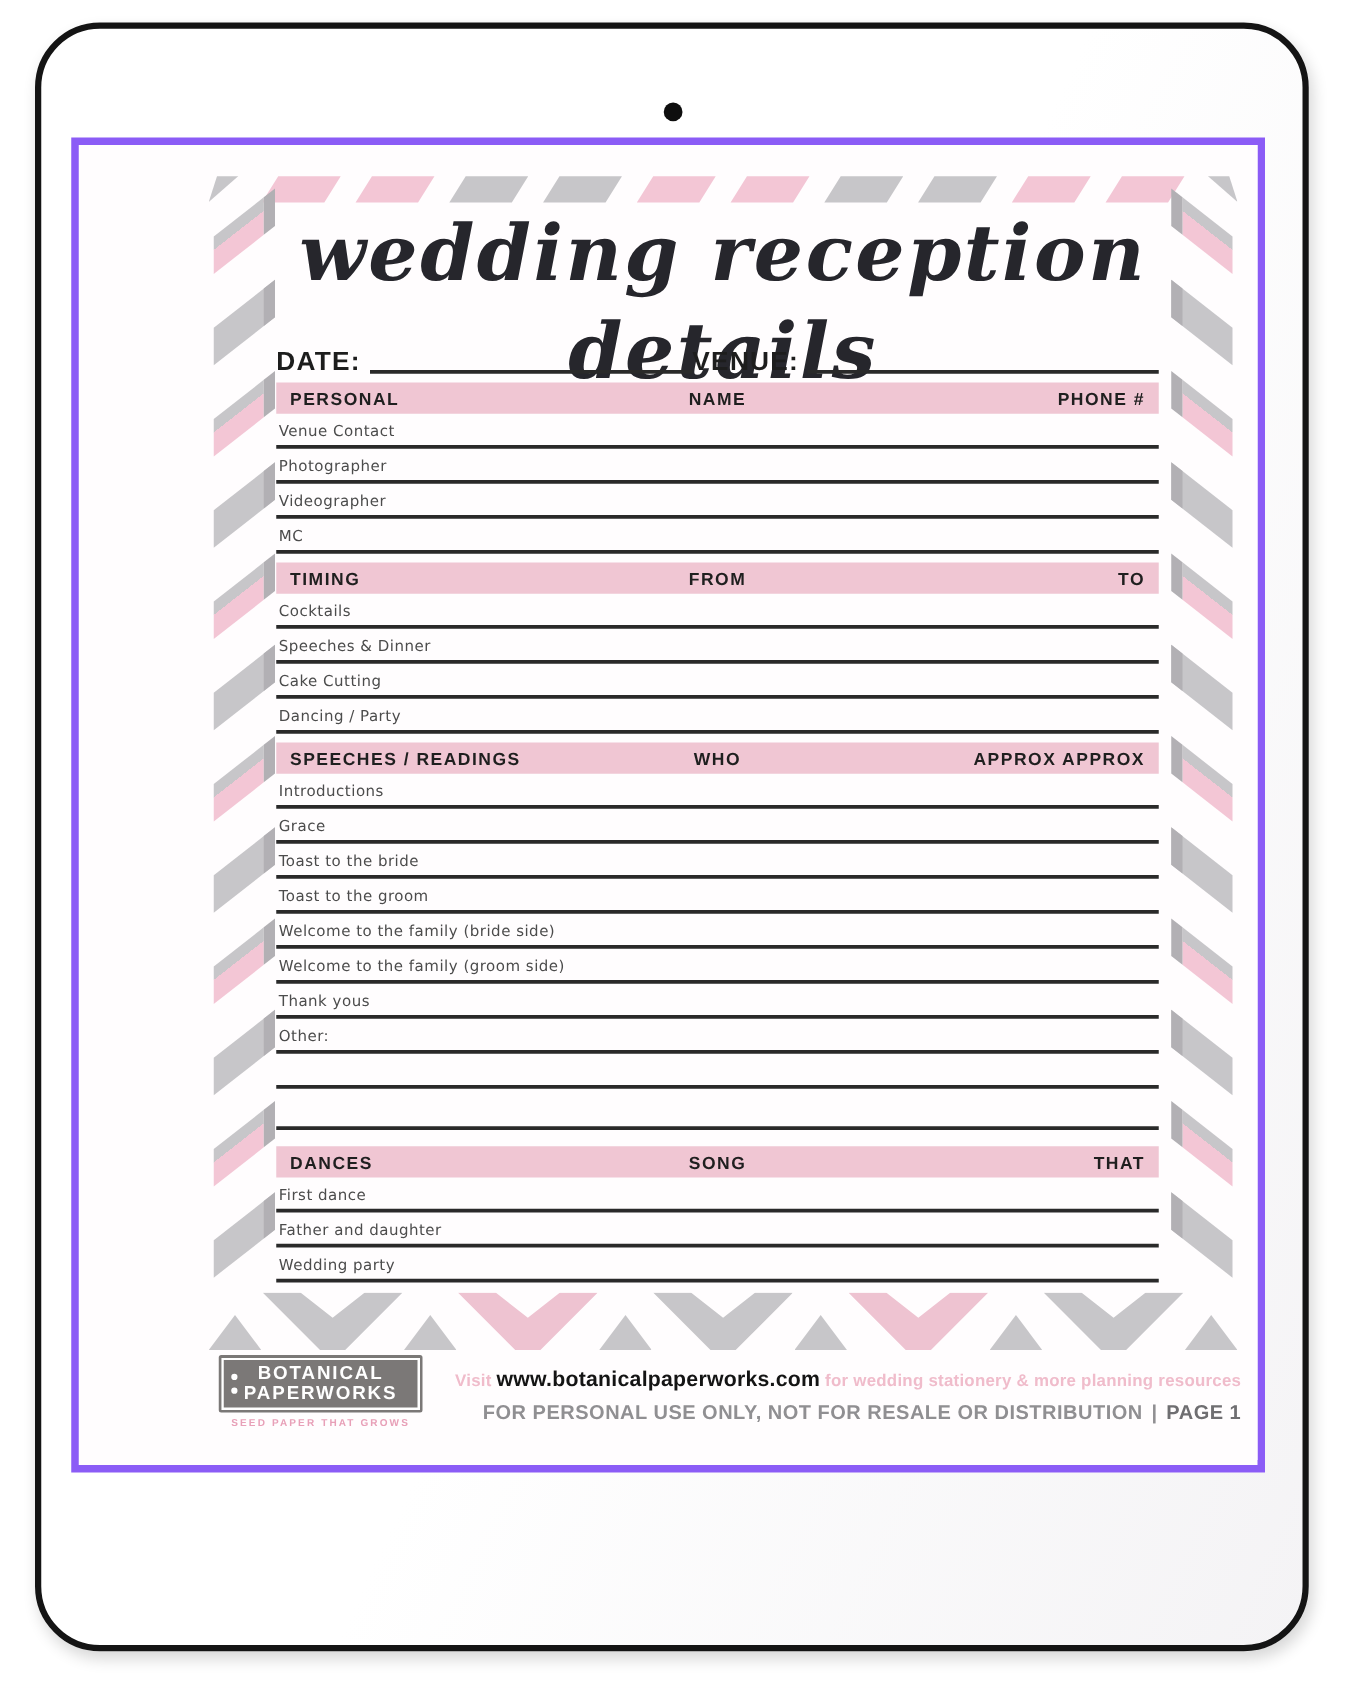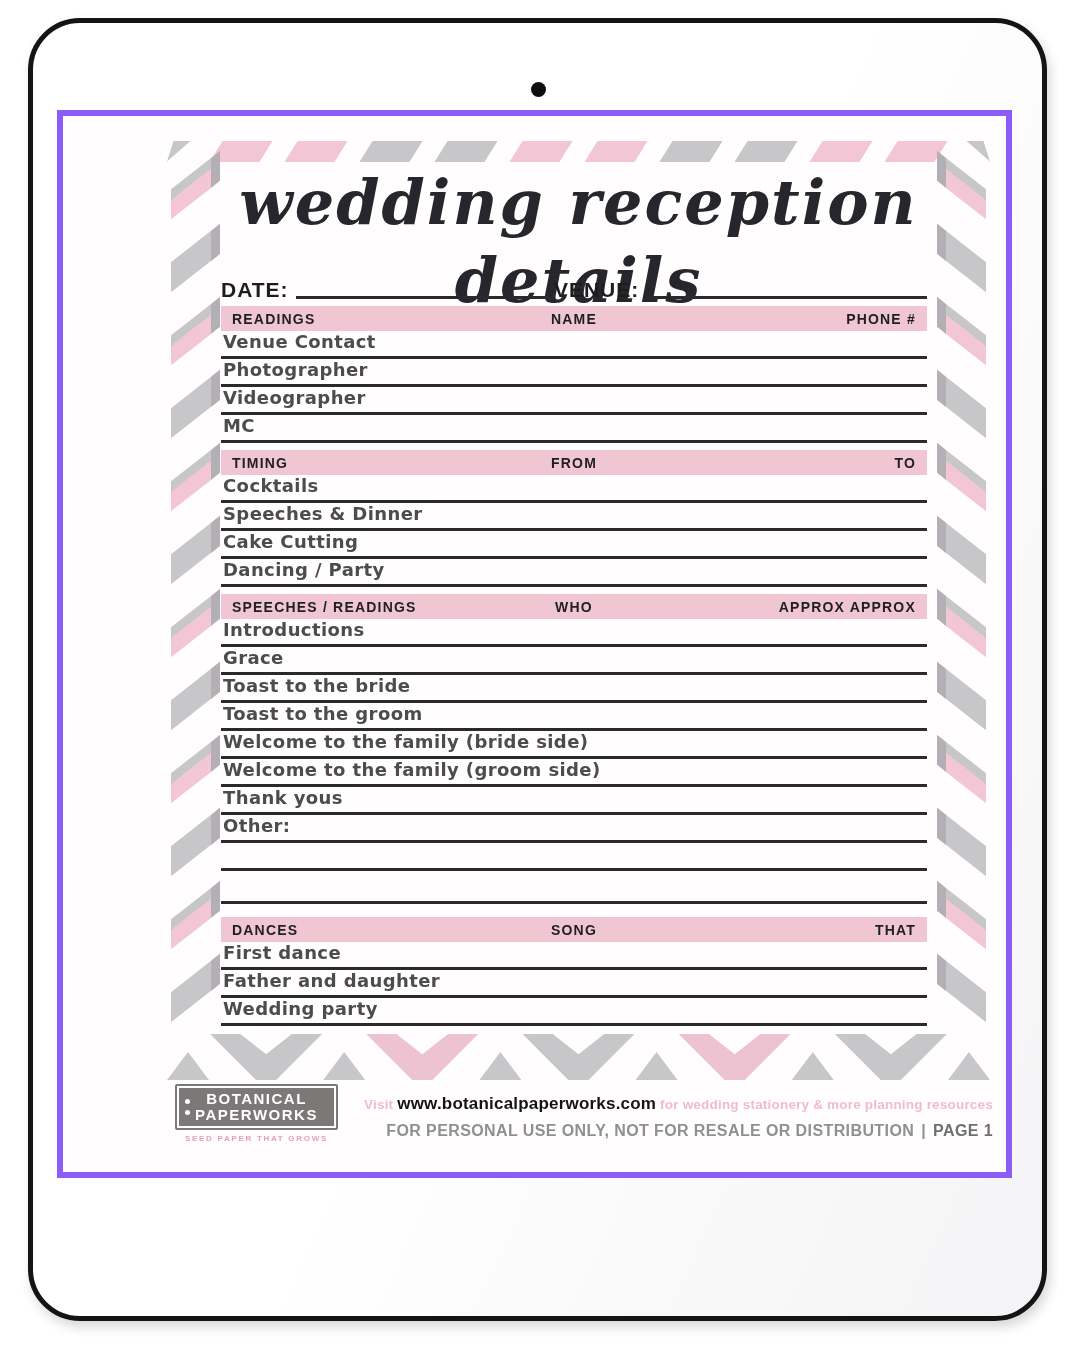--- a/index.html
+++ b/index.html
@@ -72,23 +72,22 @@
     height:25px;background:var(--pink_band,#f0c6d3);
     display:flex;align-items:center;padding:0 11px;box-sizing:border-box;
     font-weight:bold;font-size:14px;letter-spacing:1.2px;color:#1f1f1f;
   }
   .band .c{flex:1;white-space:nowrap;}
   .band .c.mid{text-align:center;}
   .band .c.right{text-align:right;}
   .row{
     height:28px;display:flex;align-items:flex-end;box-sizing:border-box;
     border-bottom:3px solid var(--line,#2a2a2a);padding:0 0 4px 2px;
-    font-family:"DejaVu Sans",sans-serif;font-size:18px;letter-spacing:0.4px;
+    font-family:"DejaVu Sans",sans-serif;font-size:12px;letter-spacing:0.4px;
     color:var(--text_label,#4c4c4c);
-    font-weight:bold;
   }
   .row.gap{margin-top:5px;}
 
   
   .logo{position:absolute;left:66px;top:968px;width:175px;}
   .logo-stamp{
     position:relative;width:163px;height:46px;box-sizing:border-box;
     background:var(--logo_gray,#7b7877);border:2px solid var(--logo_gray,#7b7877);
     box-shadow:inset 0 0 0 2px #ffffff;border-radius:2px;
     display:flex;flex-direction:column;align-items:center;justify-content:center;
@@ -169,21 +168,21 @@
 
         <div class="fieldrow">
           <span>DATE:</span>
           <span class="fline date"></span>
           <span class="venue-label">VENUE:</span>
           <span class="fline venue"></span>
         </div>
 
         <div class="table first">
           <div class="band">
-            <span class="c">READINGS</span>
+            <span class="c">PERSONAL</span>
             <span class="c mid">NAME</span>
             <span class="c right">PHONE #</span>
           </div>
           <div class="row">Venue Contact</div>
           <div class="row">Photographer</div>
           <div class="row">Videographer</div>
           <div class="row">MC</div>
         </div>
 
         <div class="table">

